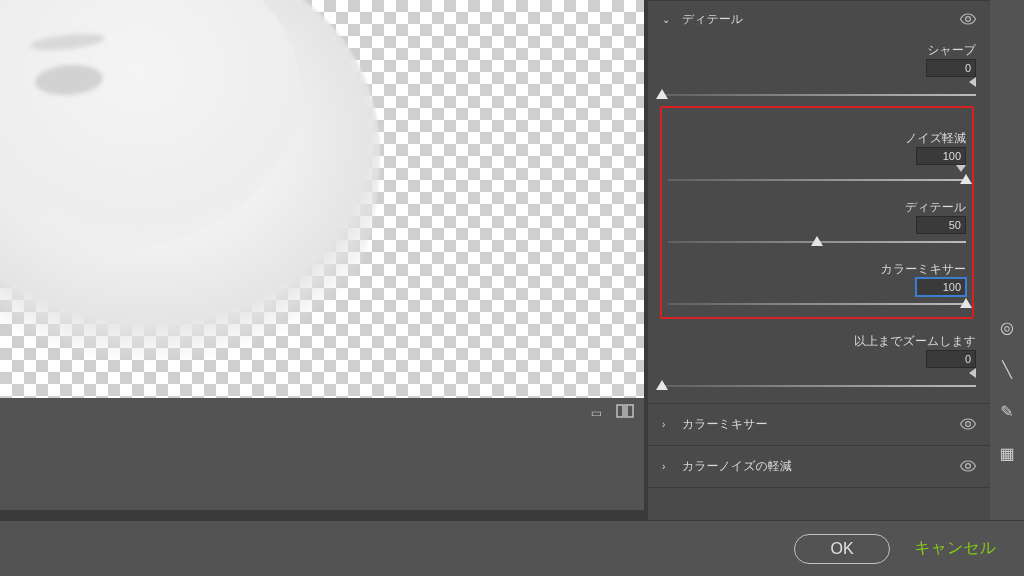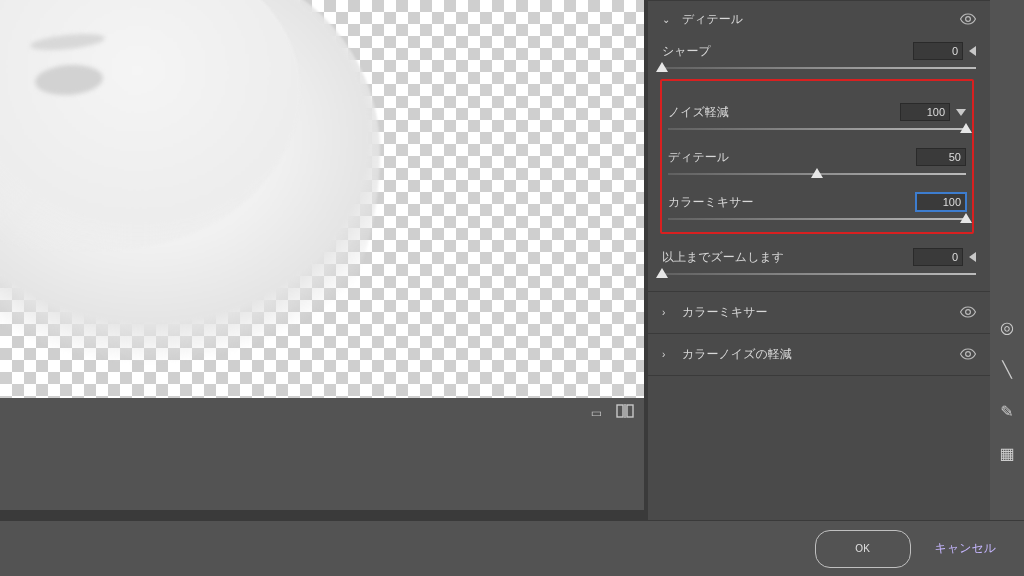--- a/index.html
+++ b/index.html
@@ -89,21 +89,21 @@
     display: flex; align-items: center; gap: 10px;
     cursor: pointer;
   }
   .chevron { font-size: 10px; width: 10px; }
   .flex-spacer { flex: 1; }
   .eye-icon { font-size: 14px; color: #bbb; }
   .slider-row {
     margin-top: 14px;
   }
   .slider-row .lbl-row {
-    display: flex; align-items: center;
+    display: flex; align-items: flex-end; flex-direction: column;
   }
   .val-field {
     width: 50px; height: 18px;
     background: #3a3a3a; border: 1px solid #2a2a2a;
     color: #ddd; font-size: 11px; text-align: right;
     padding-right: 4px;
   }
   .val-field.hl { border: 1px solid #3d7dcf; box-shadow: 0 0 0 1px #3d7dcf; }
   .disclose-tri {
     width: 0; height: 0; margin-left: 6px;
@@ -140,26 +140,26 @@
     font-size: 10.5px; line-height: 1.5; color: #cacaca; margin-top: 14px;
   }
   .section.collapsed { padding-top: 12px; padding-bottom: 12px; }
   .dialog-footer {
     position: absolute; left: 0; right: 0; top: 520px; height: 56px;
     background: #535353; border-top: 1px solid #3a3a3a;
     display: flex; align-items: center; justify-content: flex-end;
     gap: 24px; padding-right: 28px;
   }
   .btn-ok {
-    width: 96px; height: 38px; border: 1px solid #c0c0c0;
+    width: 96px; height: 30px; border: 1px solid #c0c0c0;
     border-radius: 15px; background: transparent; color: #e0e0e0;
     display: flex; align-items: center; justify-content: center;
-    cursor: pointer; font-size: 10px;
-  }
-  .btn-cancel { color: #c4b5fd; cursor: pointer; font-size: 12px; }
+    cursor: pointer; font-size: 16px;
+  }
+  .btn-cancel { color: #84cc16; cursor: pointer; font-size: 16px; }
 </style>
 </head>
 <body>
 
 <div class="workspace">
   <div class="canvas-area">
     <div class="preview">
       <div class="checker"></div>
       <div class="portrait"></div>
       <div class="hair"></div>

